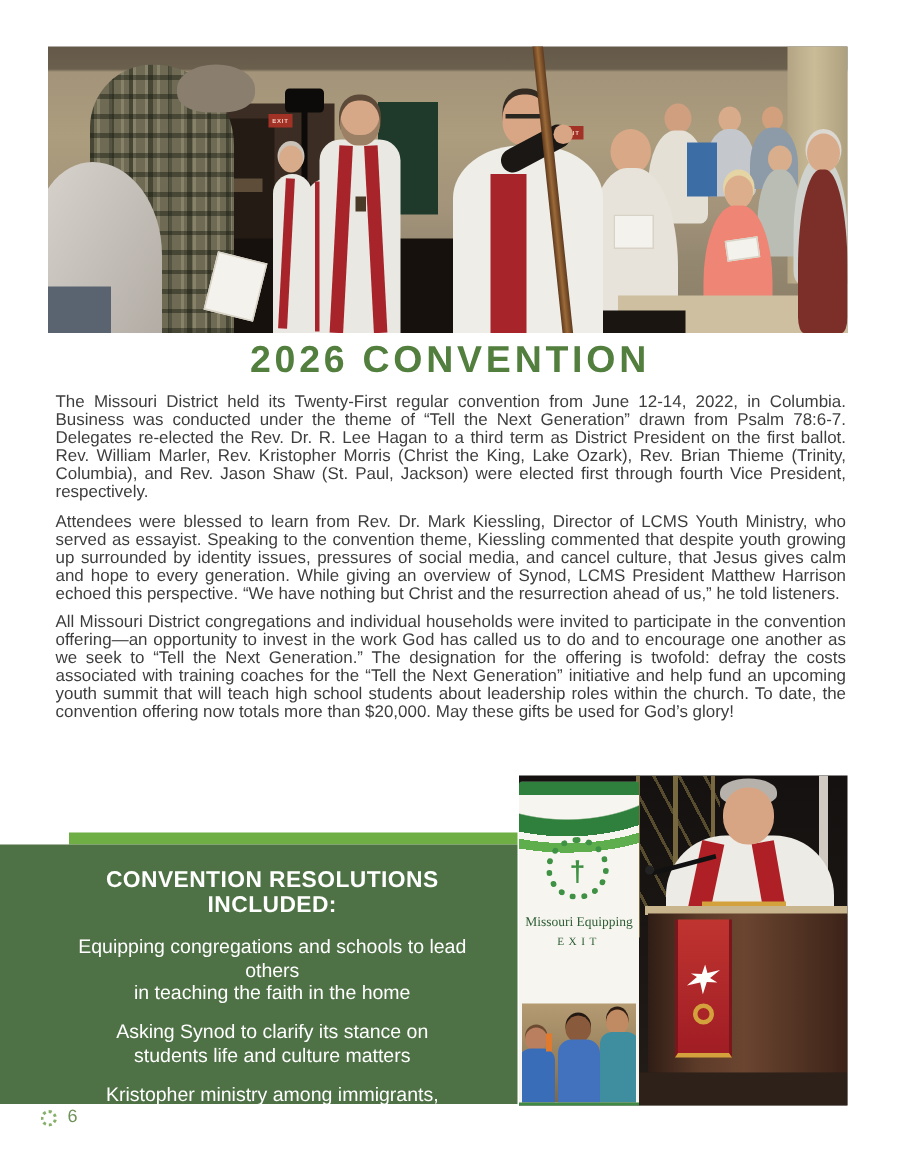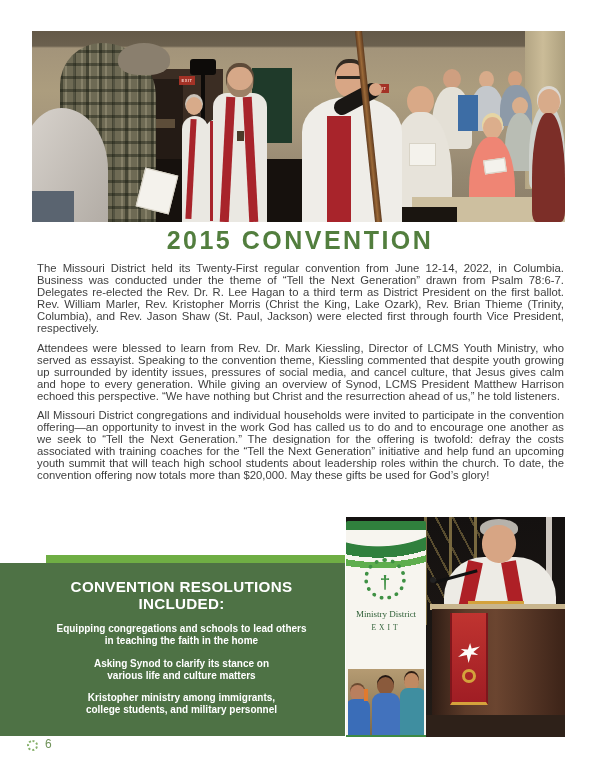--- a/index.html
+++ b/index.html
@@ -49,21 +49,21 @@
     font-size:25px;font-weight:bold;letter-spacing:2.5px}
   .article{left:37px;top:262px;width:527px;color:#3e3e3e;font-size:11.3px;line-height:12px;
     text-align:justify}
   .article p{margin:0 0 7.5px 0}
 
   
   .accent-bar{left:46px;top:555px;width:299px;height:8px;background:#6fae44}
   .green-box{left:0;top:563px;width:345px;height:173px;background:#4e7245;color:#ffffff;
     padding:15px 24px 0 42px;text-align:center}
   .green-box h2{font-size:15.2px;font-weight:bold;letter-spacing:.3px;margin-bottom:11px}
-  .res-item{font-size:10px;font-weight:bold;line-height:1.2;margin-bottom:10.5px;white-space:pre-line}
+  .res-item{font-size:13px;font-weight:normal;line-height:1.2;margin-bottom:10.5px;white-space:pre-line}
 
   
   .photo-bottom{left:346px;top:517px;width:219px;height:220px;overflow:hidden;
     background:linear-gradient(180deg,#141110,#1c1714 60%,#241d18)}
   .truss{left:78px;top:0;width:56px;height:108px;opacity:.85;
     background-image:repeating-linear-gradient(90deg,#8a7848 0 3px,transparent 3px 25px),
       repeating-linear-gradient(62deg,rgba(165,143,82,.55) 0 2px,transparent 2px 15px)}
   .lightstrip{left:200px;top:0;width:6px;height:196px;background:#cfc9c2}
   .floor{left:80px;top:198px;width:139px;height:22px;background:#2e2119}
   .banner{left:0;top:4px;width:80px;height:216px;border-radius:2px;
@@ -182,35 +182,35 @@
     <div class="a staff"></div>
 
     <div class="a plaidman">
       <span class="a plaidhair" style="position:absolute"></span>
       </div>
     <div class="a paper" style="left:108px;top:140px;width:34px;height:40px;transform:rotate(14deg)"></div>
     <div class="a grayhead"></div>
     <div class="a grayshoulder"></div>
   </div>
 
-  <h1 class="a title">2015 CONVENTION</h1>
+  <h1 class="a title">2026 CONVENTION</h1>
 
   <div class="a article">
     <p>The Missouri District held its Twenty-First regular convention from June 12-14, 2022, in Columbia. Business was conducted under the theme of “Tell the Next Generation” drawn from Psalm 78:6-7. Delegates re-elected the Rev. Dr. R. Lee Hagan to a third term as District President on the first ballot. Rev. William Marler, Rev. Kristopher Morris (Christ the King, Lake Ozark), Rev. Brian Thieme (Trinity, Columbia), and Rev. Jason Shaw (St. Paul, Jackson) were elected first through fourth Vice President, respectively.</p>
     <p>Attendees were blessed to learn from Rev. Dr. Mark Kiessling, Director of LCMS Youth Ministry, who served as essayist. Speaking to the convention theme, Kiessling commented that despite youth growing up surrounded by identity issues, pressures of social media, and cancel culture, that Jesus gives calm and hope to every generation. While giving an overview of Synod, LCMS President Matthew Harrison echoed this perspective. “We have nothing but Christ and the resurrection ahead of us,” he told listeners.</p>
     <p>All Missouri District congregations and individual households were invited to participate in the convention offering—an opportunity to invest in the work God has called us to do and to encourage one another as we seek to “Tell the Next Generation.” The designation for the offering is twofold: defray the costs associated with training coaches for the “Tell the Next Generation” initiative and help fund an upcoming youth summit that will teach high school students about leadership roles within the church. To date, the convention offering now totals more than $20,000. May these gifts be used for God’s glory!</p>
   </div>
 
   <div class="a accent-bar"></div>
   <div class="a green-box">
     <h2>CONVENTION RESOLUTIONS INCLUDED:</h2>
     <p class="res-item">Equipping congregations and schools to lead others
 in teaching the faith in the home</p>
     <p class="res-item">Asking Synod to clarify its stance on
-various life and culture matters</p>
+students life and culture matters</p>
     <p class="res-item">Kristopher ministry among immigrants,
 college students, and military personnel</p>
   </div>
 
   <div class="a photo-bottom">
     <div class="a truss"></div>
     <div class="a lightstrip"></div>
     <div class="a floor"></div>
 
     <div class="a sp-body"></div>
@@ -225,21 +225,21 @@
     <div class="a podium-cap"></div>
     <div class="a podium"></div>
     <div class="a parament"></div>
     <div class="a dove"></div>
     <div class="a goldring"></div>
 
     <div class="a banner">
       <div class="a wreath">
         <span>†</span>
       </div>
-      <div class="a banner-title">Ministry District</div>
+      <div class="a banner-title">Missouri Equipping</div>
       <div class="a banner-sub">EXIT</div>
       <div class="a kids">
         <span class="a" style="left:2px;top:16px;width:15px;height:16px;border-radius:50%;background:#b97f5e;box-shadow:0 -2px 0 0 #6b4a30"></span>
         <span class="a" style="left:-2px;top:30px;width:24px;height:36px;border-radius:8px 8px 0 0;background:#3a6db8"></span>
         <span class="a" style="left:16px;top:20px;width:4px;height:12px;background:#e07a2e"></span>
         <span class="a" style="left:29px;top:8px;width:17px;height:18px;border-radius:50%;background:#8a5a3c;box-shadow:0 -2px 0 0 #241812"></span>
         <span class="a" style="left:24px;top:24px;width:28px;height:42px;border-radius:9px 9px 0 0;background:#4272bd"></span>
         <span class="a" style="left:56px;top:4px;width:15px;height:17px;border-radius:50%;background:#c08a62;box-shadow:0 -2px 0 0 #2c1c12"></span>
         <span class="a" style="left:52px;top:19px;width:26px;height:47px;border-radius:8px 8px 0 0;background:#3f8ea0"></span>
       </div>

